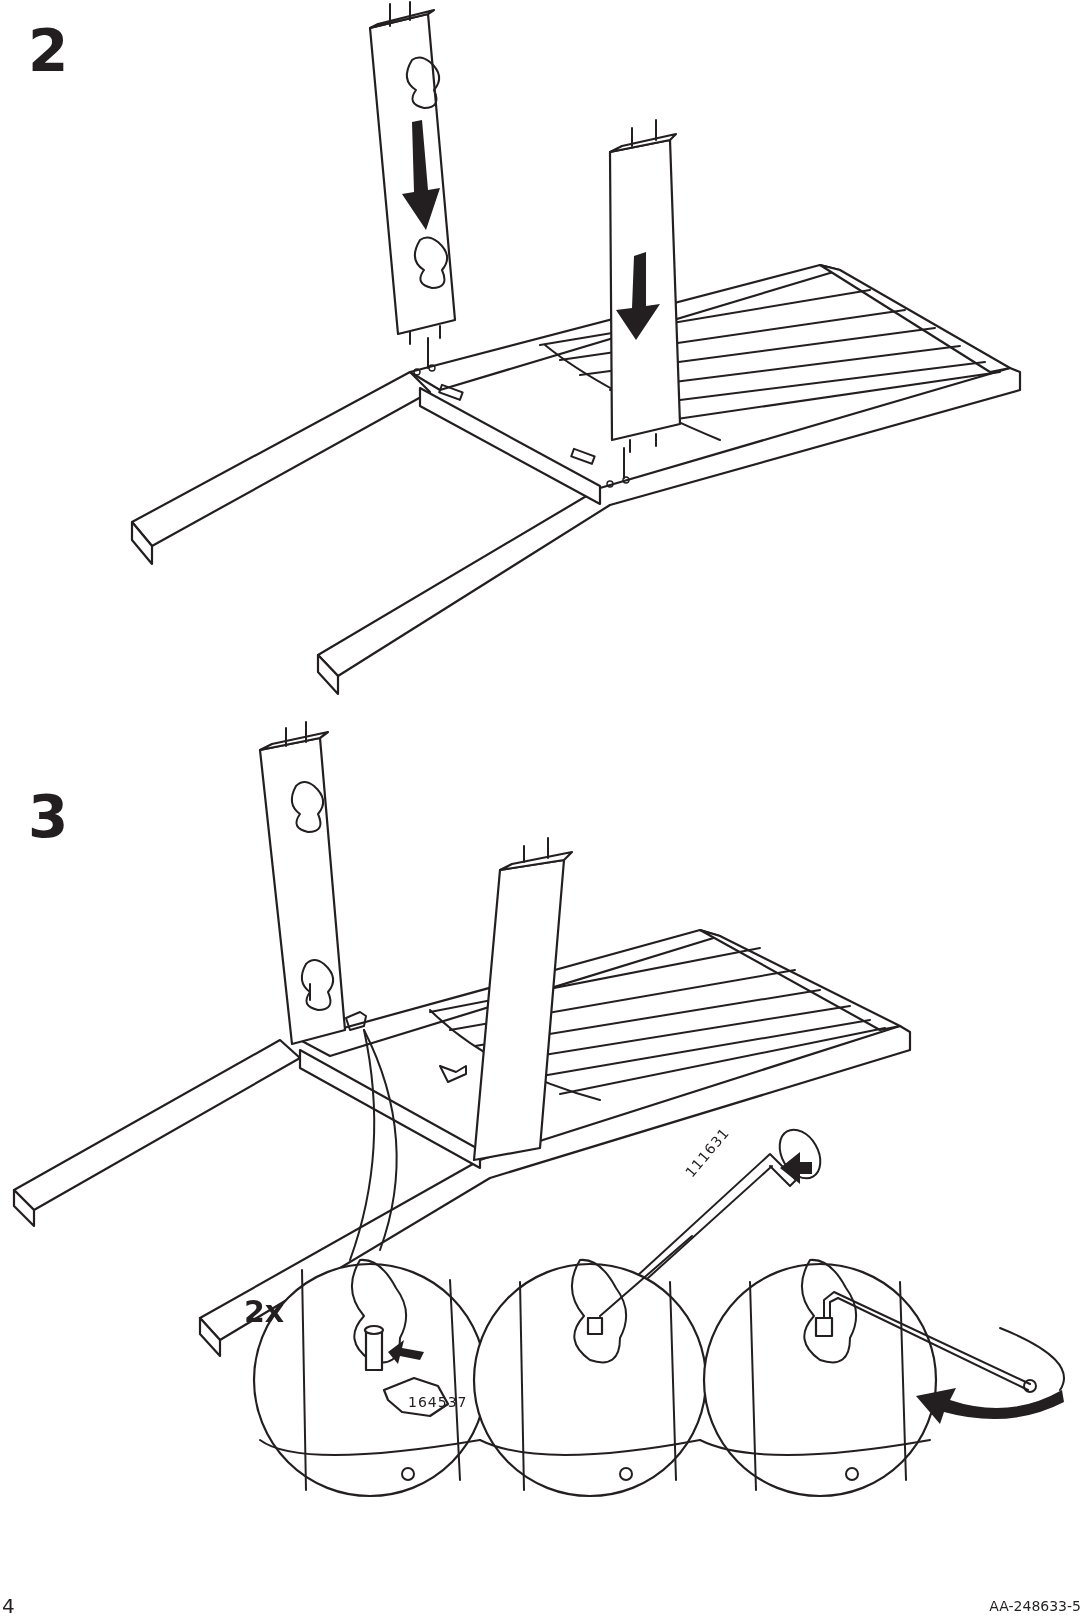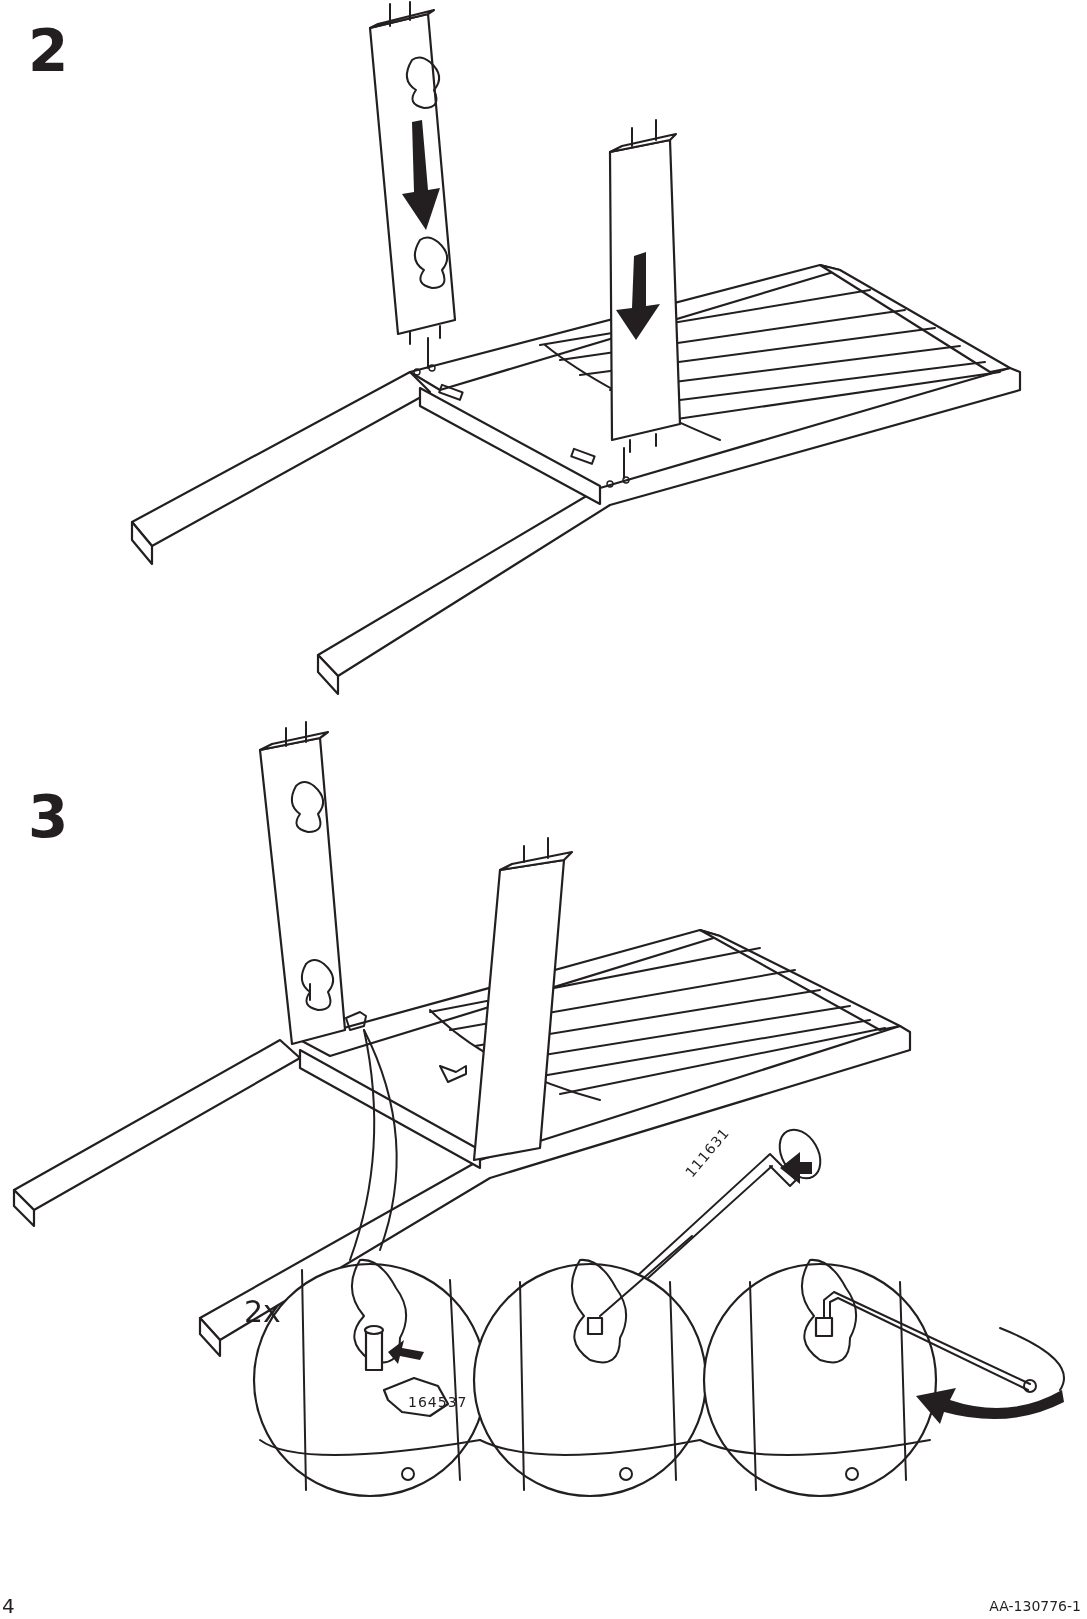--- a/index.html
+++ b/index.html
@@ -3,21 +3,21 @@
 <meta charset="utf-8">
 <style>
   html, body { margin: 0; padding: 0; background: #ffffff; }
   body { width: 1087px; height: 1619px; position: relative; overflow: hidden;
          font-family: "DejaVu Sans", sans-serif; color: #231f20; }
   .step-num { position: absolute; font-family: "DejaVu Sans", sans-serif; font-weight: 900;
               font-size: 58px; line-height: 1; color: #231f20; letter-spacing: -1px; }
   .page-num { position: absolute; left: 2px; top: 1594px; font-size: 20px; color: #231f20; }
   .doc-code { position: absolute; right: 6px; top: 1598px; font-size: 14px; color: #231f20; }
   .part-label { position: absolute; font-size: 14px; color: #231f20; letter-spacing: 1px; }
-  .qty-label { position: absolute; font-size: 30px; color: #231f20; }
+  .qty-label { position: absolute; font-size: 30px; color: #231f20; font-weight: bold; }
   svg.ill { position: absolute; left: 0; top: 0; }
   svg .ln { fill: #fff; stroke: #231f20; stroke-width: 2.2; stroke-linejoin: round; stroke-linecap: round; }
   svg .ln2 { fill: none; stroke: #231f20; stroke-width: 2; stroke-linejoin: round; stroke-linecap: round; }
   svg .thin { fill: none; stroke: #231f20; stroke-width: 1.4; }
   svg .blk { fill: #231f20; stroke: none; }
 </style>
 </head>
 <body>
 
 <div class="step-num" style="left:28px; top:22px;">2</div>
@@ -171,13 +171,13 @@
     <path class="ln2" d="M1000,1328 Q1080,1360 1060,1390"></path>
     <path class="blk" d="M950,1400 Q1010,1420 1062,1390 L1064,1402 Q1010,1430 944,1412 L940,1424 L916,1396 L956,1388 Z"></path>
   </g>
 </svg>
 
 <div class="qty-label" style="left:244px; top:1294px;">2x</div>
 <div class="part-label" style="left:408px; top:1394px;">164537</div>
 <div class="part-label" style="left:682px; top:1170px; transform:rotate(-50deg); transform-origin:left top;">111631</div>
 
 <div class="page-num">4</div>
-<div class="doc-code">AA-130776-1</div>
+<div class="doc-code">AA-248633-5</div>
 
 </body></html>

